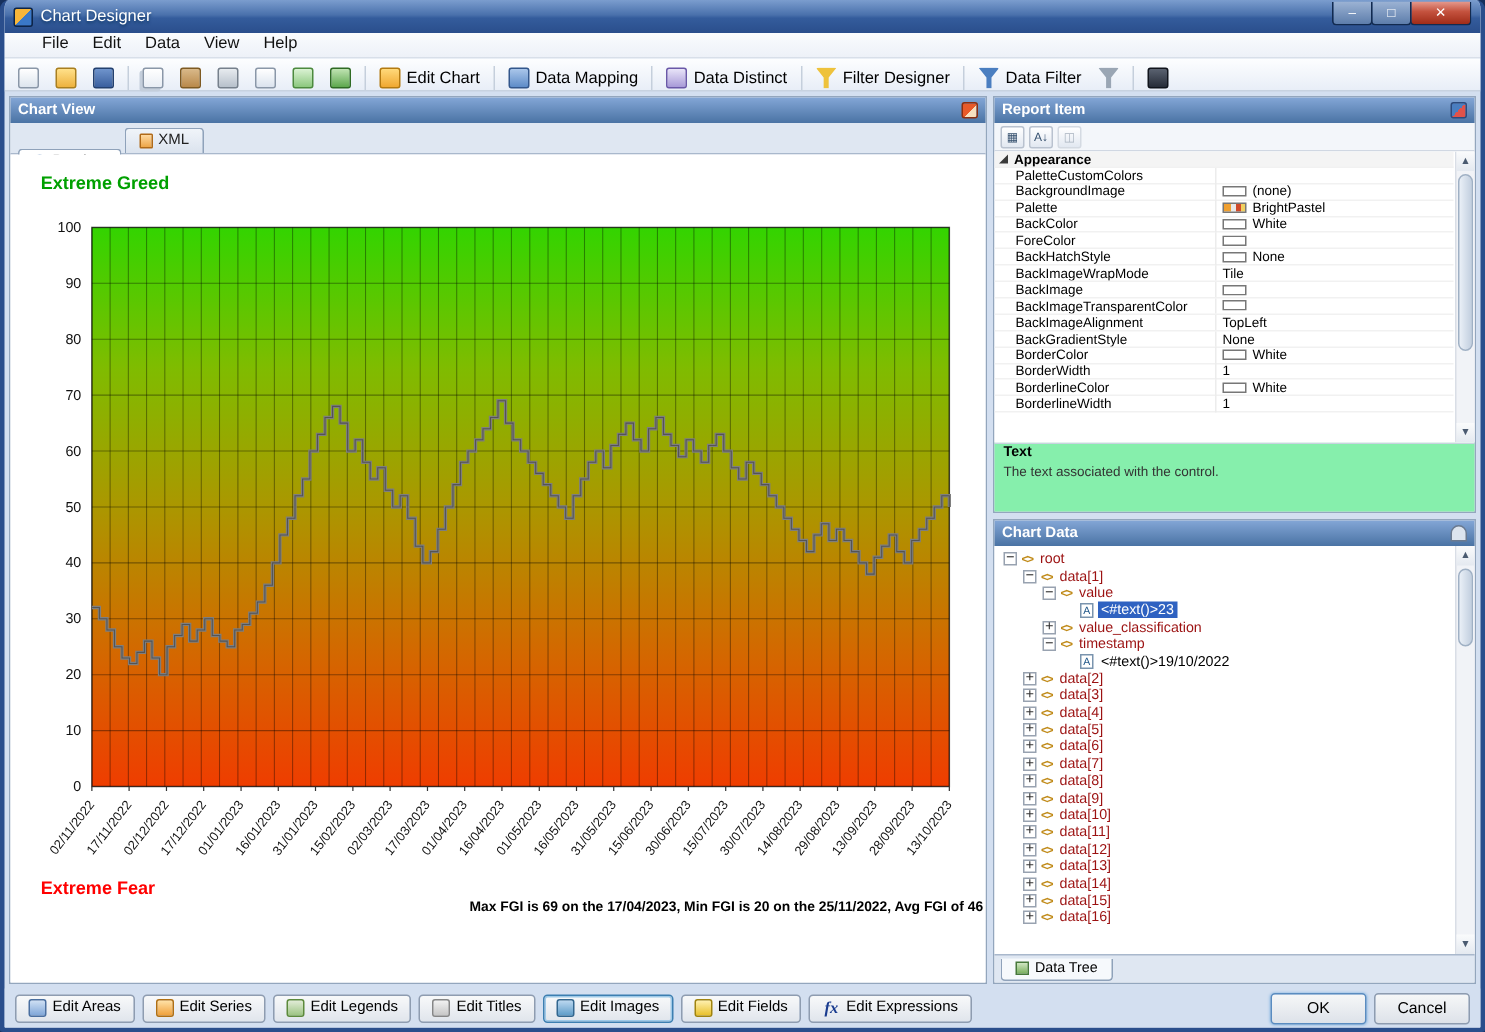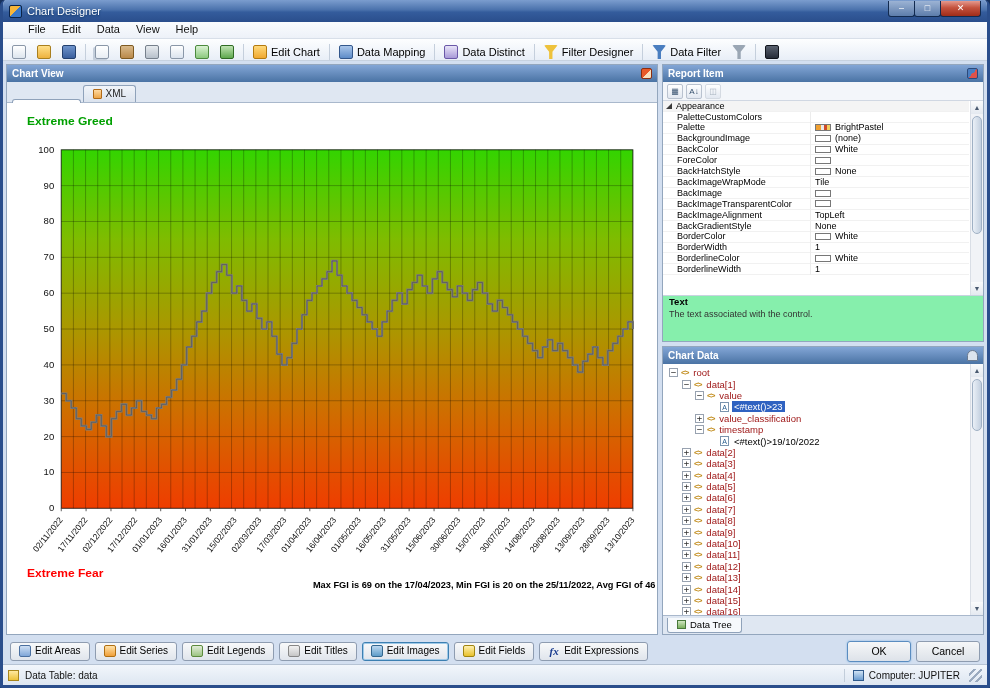--- a/index.html
+++ b/index.html
@@ -55,21 +55,21 @@
 .chart-wrap{flex:1;position:relative;background:#fff;min-height:0}
 .chart-wrap svg{position:absolute;inset:0;width:100%;height:100%}
 
 .right-col{flex:0 0 322px;display:flex;flex-direction:column;gap:4px;min-height:0}
 .report-panel{flex:0 0 278px}
 .pg-toolbar{flex:0 0 19px;border-bottom:1px solid #d0d7e2;display:flex;align-items:center;gap:3px;padding:0 4px;background:#f3f6fa}
 .pg-btn{width:16px;height:15px;border:1px solid #b9c2cf;border-radius:2px;background:linear-gradient(#fff,#e2e8f1);font-size:8px;text-align:center;line-height:13px;color:#35506e}
 .pg-btn.dis{color:#aab4c0;border-color:#d4dae2}
 .pgrid{flex:1;overflow:hidden;position:relative;font-size:9px;padding-right:14px;background:#fff}
 .pg-row{display:flex;height:10.9px;line-height:10.5px;border-bottom:1px solid #f1f1f1;align-items:center}
-.pg-row.cat{font-weight:normal;background:#f4f4f4}
+.pg-row.cat{font-weight:bold;background:#f4f4f4}
 .cat-arrow{width:0;height:0;border-bottom:6px solid #3a3a3a;border-left:6px solid transparent;margin:0 4px 0 3px}
 .pg-name{flex:0 0 148px;padding-left:14px;border-right:1px solid #ececec;white-space:nowrap;overflow:hidden;color:#000}
 .pg-row.cat .pg-name{padding-left:0;border-right:none;display:flex;align-items:center}
 .pg-val{flex:1;padding-left:4px;display:flex;align-items:center;gap:4px;white-space:nowrap;overflow:hidden}
 .swatch{width:16px;height:7px;border:1px solid #777;background:#fff;flex:0 0 auto}
 .swatch.palette{background:linear-gradient(90deg,#f0a030 0 35%,#e8e8e8 35% 55%,#d04a2a 55% 80%,#f0d060 80%)}
 .pg-desc{flex:0 0 46px;border-top:1px solid #c9d3e0;background:#86efac;padding:0 6px;overflow:hidden}
 .pg-desc .dtitle{font-size:9.5px;font-weight:bold;color:#000}
 .pg-desc .dtext{font-size:9px;color:#333;margin-top:2px}
 
@@ -386,31 +386,31 @@
                 <span class="pg-name">
                   <span class="cat-arrow"></span>
                   <span>Appearance</span>
                 </span>
               </div>
               <div class="pg-row">
                 <span class="pg-name">PaletteCustomColors</span>
                 <span class="pg-val"></span>
               </div>
               <div class="pg-row">
+                <span class="pg-name">BackgroundImage</span>
+                <span class="pg-val">
+                  <span class="swatch"></span>
+                  <span>(none)</span>
+                </span>
+              </div>
+              <div class="pg-row">
                 <span class="pg-name">Palette</span>
                 <span class="pg-val">
                   <span class="swatch palette"></span>
                   <span>BrightPastel</span>
-                </span>
-              </div>
-              <div class="pg-row">
-                <span class="pg-name">BackgroundImage</span>
-                <span class="pg-val">
-                  <span class="swatch"></span>
-                  <span>(none)</span>
                 </span>
               </div>
               <div class="pg-row">
                 <span class="pg-name">BackColor</span>
                 <span class="pg-val">
                   <span class="swatch"></span>
                   <span>White</span>
                 </span>
               </div>
               <div class="pg-row">
@@ -662,23 +662,14 @@
         </div>
         <div class="ebtn">
           <span class="bic bic-expressions"></span>
           <span>Edit Expressions</span>
         </div>
       </span>
     <div class="btn ok">OK</div>
     <div class="btn">Cancel</div>
   </div>
 
-  <div class="statusbar">
-    <span class="sbico table"></span>
-    <span>Data Table: data</span>
-    <div class="sb-right">
-      <span class="sbico computer"></span>
-      <span>Computer: JUPITER</span>
-      <span class="grip"></span>
-    </div>
-  </div>
 
 </div>
 
 </body></html>

